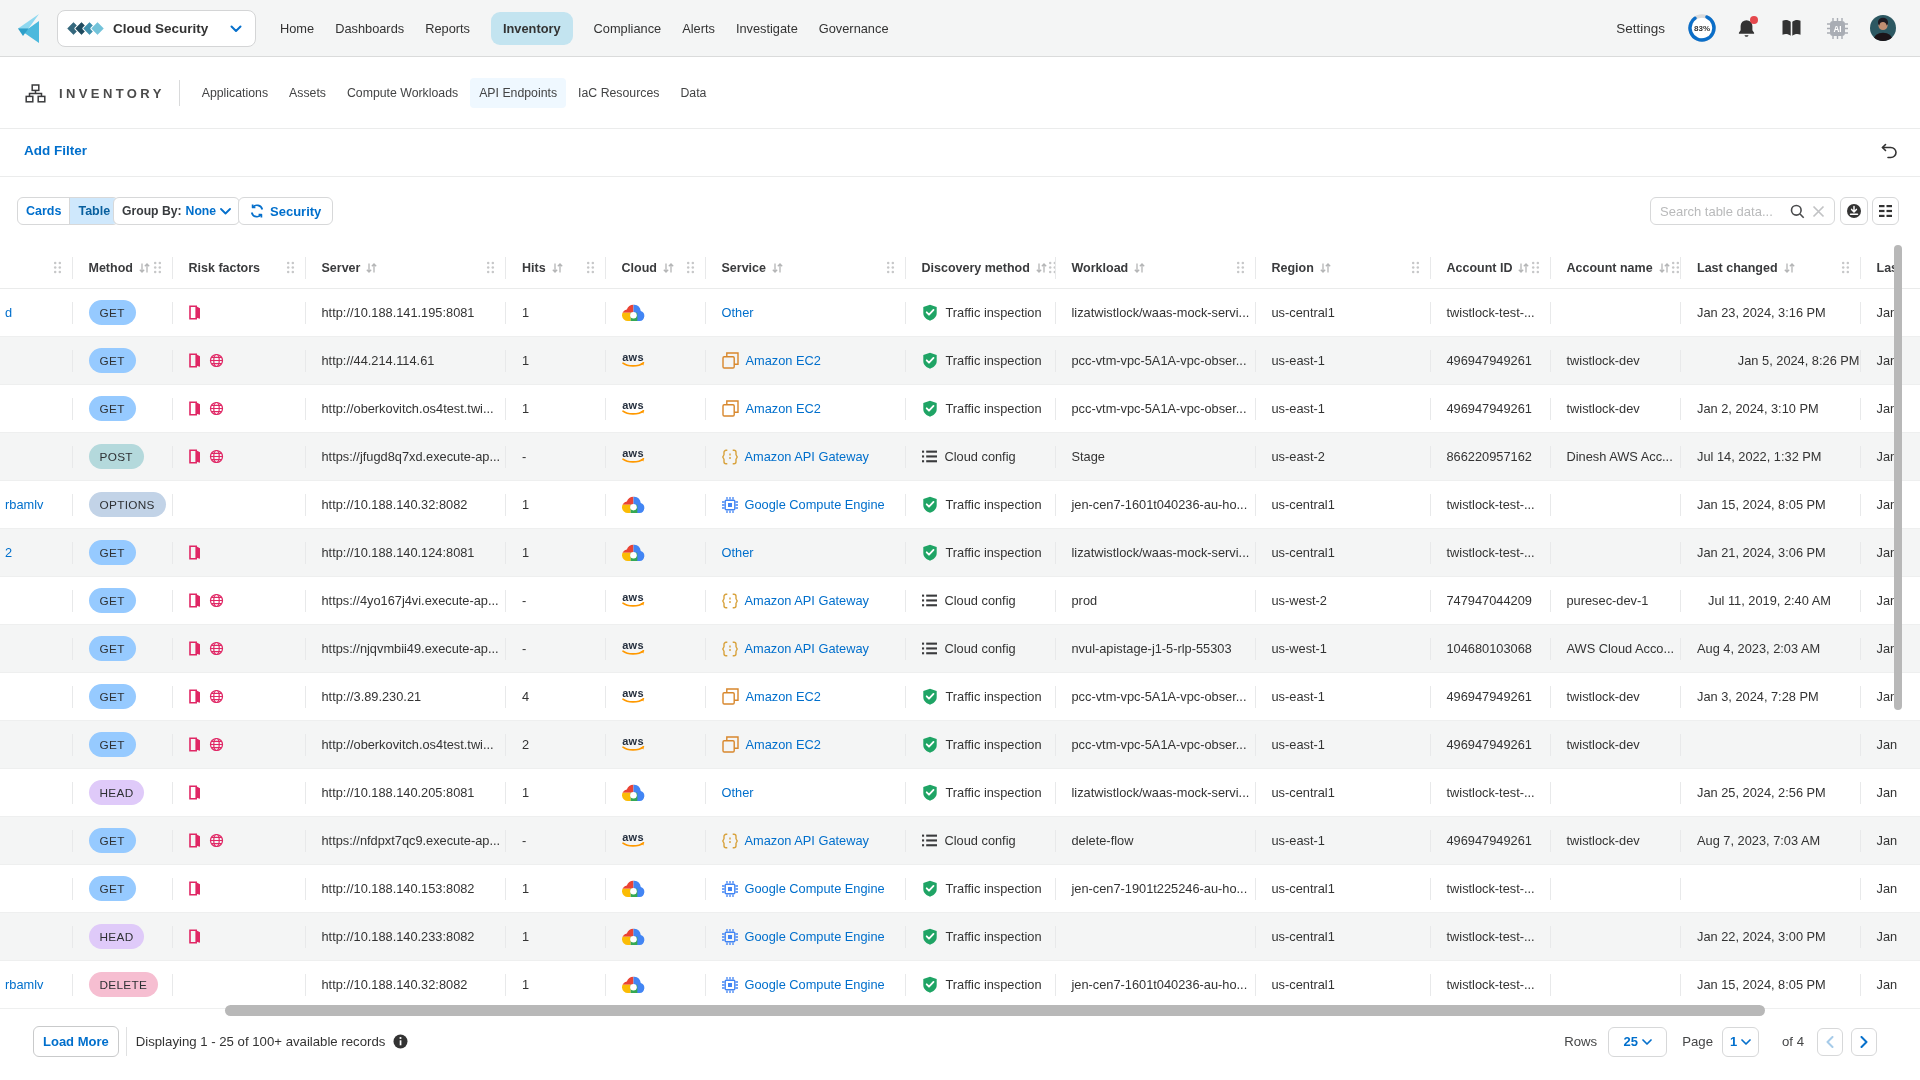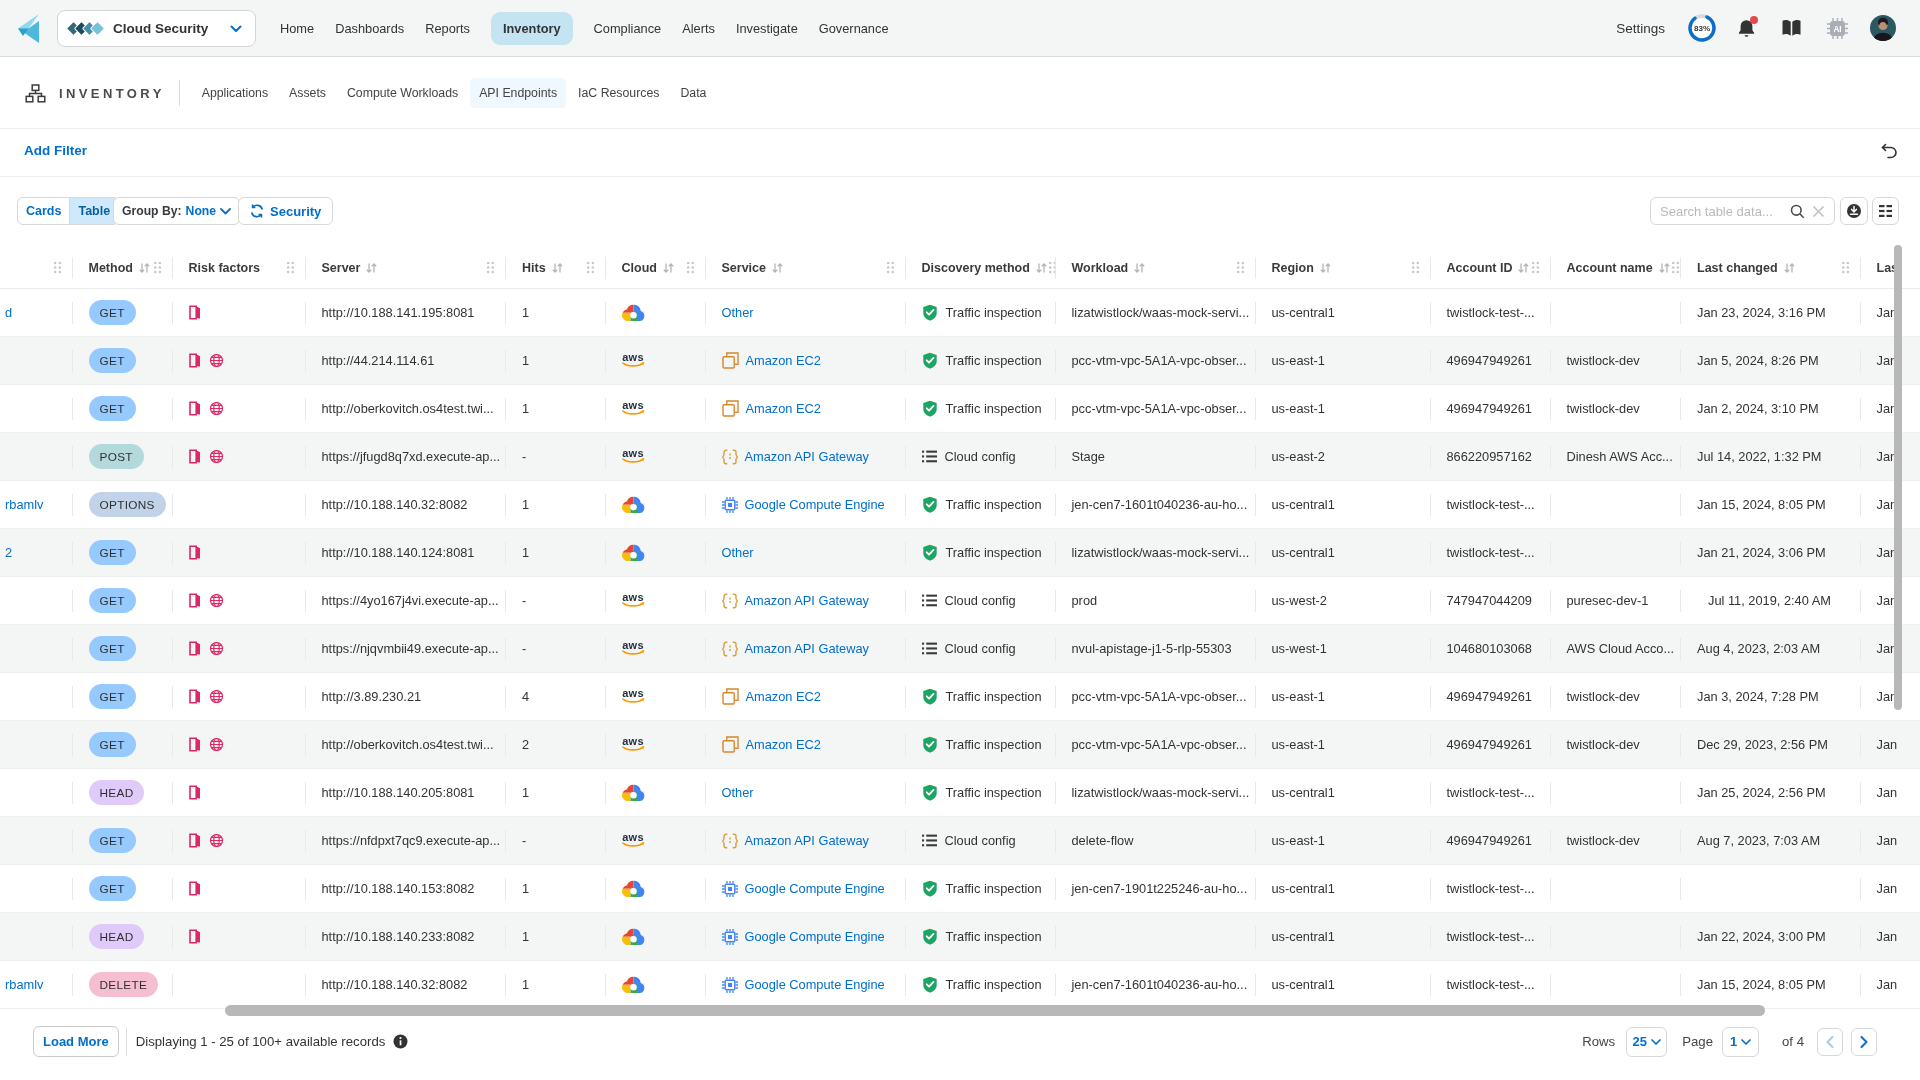--- a/index.html
+++ b/index.html
@@ -685,21 +685,21 @@
       </div>
       <span class="vline" style="left: 1429.5px;"></span>
       <div class="cell" style="left: 1429.5px; width: 120px;">
         <span>496947949261</span>
       </div>
       <span class="vline" style="left: 1549.5px;"></span>
       <div class="cell" style="left: 1549.5px; width: 130.5px;">
         <span>twistlock-dev</span>
       </div>
       <span class="vline" style="left: 1680px;"></span>
-      <div class="cell" style="left: 1680px; width: 179.5px;">
+      <div class="cell" style="left: 1680px; width: 179.5px; justify-content: flex-end;">
         <span>Jan 5, 2024, 8:26 PM</span>
       </div>
       <span class="vline" style="left: 1859.5px;"></span>
       <div class="cell" style="left: 1859.5px; width: 60.5px;">
         <span>Jan</span>
       </div>
     </div>
     <div class="trow">
       <div class="cell ep" style="left: 0px; width: 71.5px;"></div>
       <span class="vline" style="left: 71.5px;"></span>
@@ -1392,23 +1392,20 @@
       </div>
       <span class="vline" style="left: 1429.5px;"></span>
       <div class="cell" style="left: 1429.5px; width: 120px;">
         <span>496947949261</span>
       </div>
       <span class="vline" style="left: 1549.5px;"></span>
       <div class="cell" style="left: 1549.5px; width: 130.5px;">
         <span>twistlock-dev</span>
       </div>
       <span class="vline" style="left: 1680px;"></span>
-      <div class="cell" style="left: 1680px; width: 179.5px;">
-        <span>Dec 29, 2023, 2:56 PM</span>
-      </div>
       <span class="vline" style="left: 1859.5px;"></span>
       <div class="cell" style="left: 1859.5px; width: 60.5px;">
         <span>Jan</span>
       </div>
     </div>
     <div class="trow">
       <div class="cell ep" style="left: 0px; width: 71.5px;"></div>
       <span class="vline" style="left: 71.5px;"></span>
       <div class="cell" style="left: 71.5px; width: 100px;">
         <span class="pill pill-HEAD">HEAD</span>
@@ -1855,21 +1852,21 @@
     <span class="finfo icn">
       <svg width="15" height="15" viewBox="0 0 15 15">
           <circle cx="7.5" cy="7.5" r="7" fill="#333"></circle>
           <rect x="6.7" y="6.3" width="1.7" height="5" fill="#fff"></rect>
           <circle cx="7.5" cy="4" r="1.1" fill="#fff"></circle>
         </svg>
     </span>
   </div>
   <div class="pag">
     <span class="plabel">Rows</span>
-    <span class="selbox" style="width:41px;margin-left:11px">
+    <span class="selbox" style="width:59px;margin-left:11px">
       <span>25</span>
       <svg width="10" height="6" viewBox="0 0 10 6">
           <path d="M1 1l4 4 4-4" stroke="#0670cc" stroke-width="1.7" fill="none" stroke-linecap="round" stroke-linejoin="round"></path>
         </svg>
     </span>
     <span class="plabel" style="margin-left:15px">Page</span>
     <span class="selbox" style="width:37px;margin-left:9px">
       <span>1</span>
       <svg width="10" height="6" viewBox="0 0 10 6">
           <path d="M1 1l4 4 4-4" stroke="#0670cc" stroke-width="1.7" fill="none" stroke-linecap="round" stroke-linejoin="round"></path>

